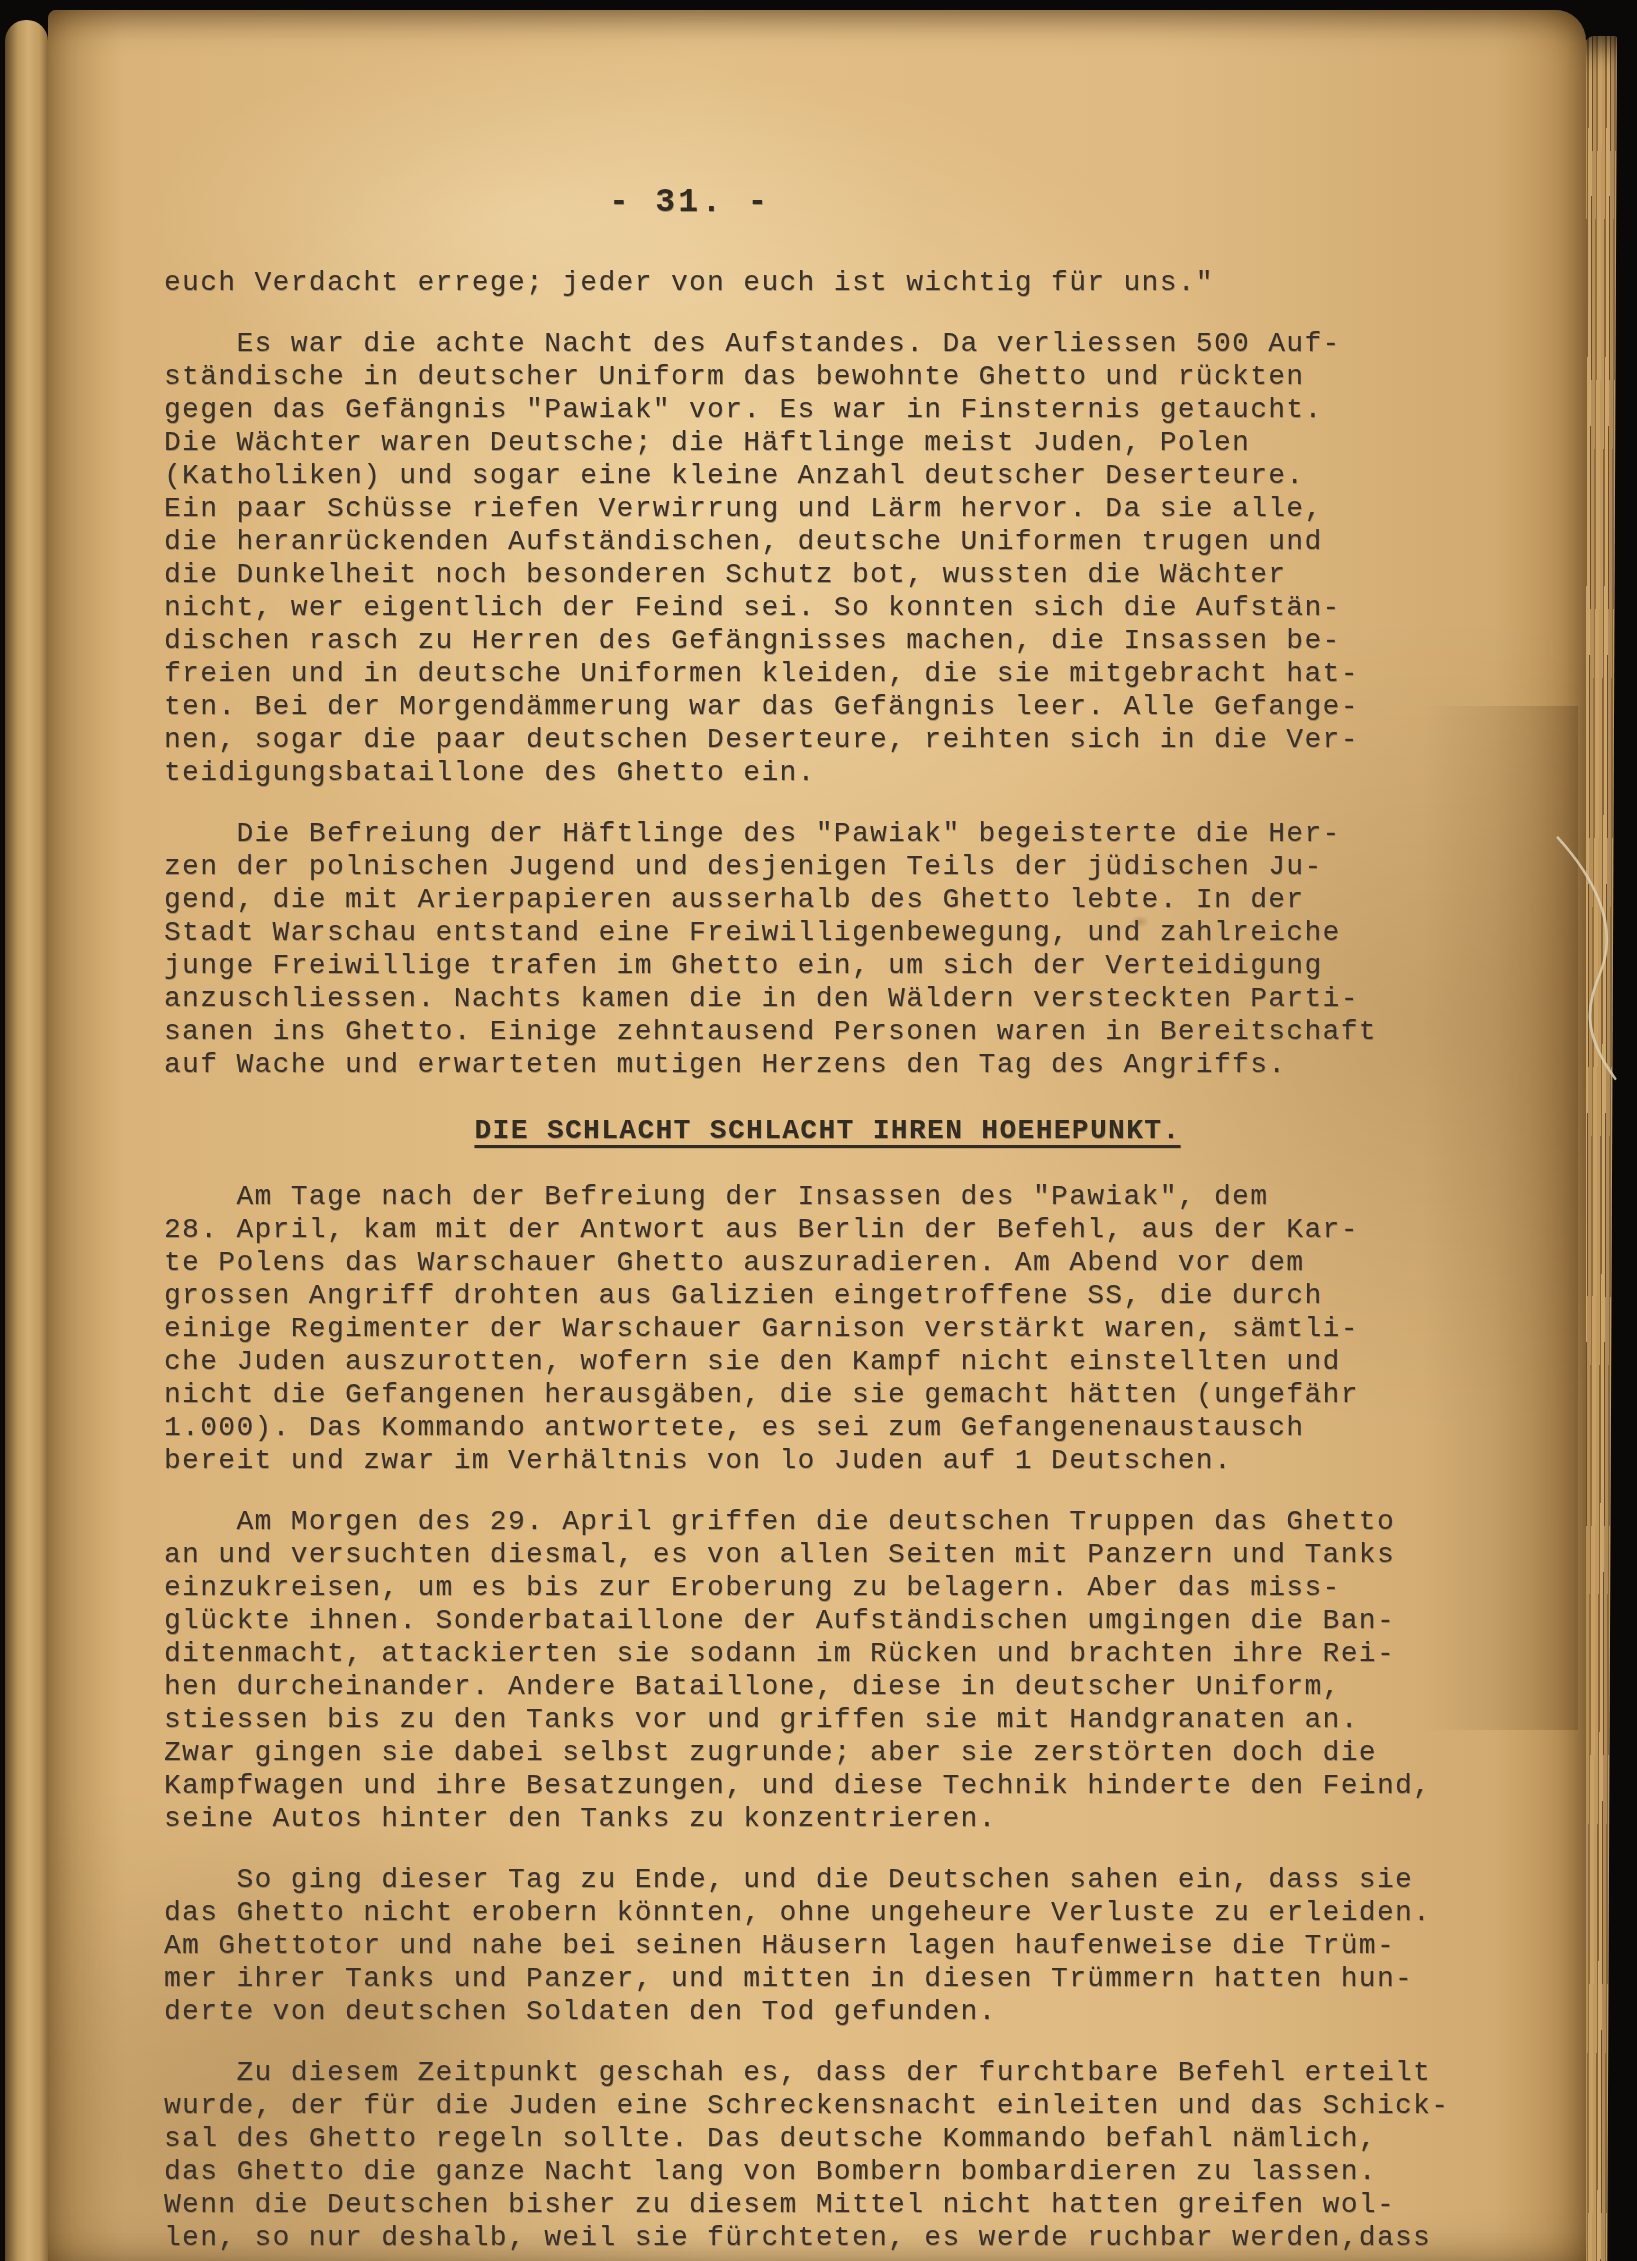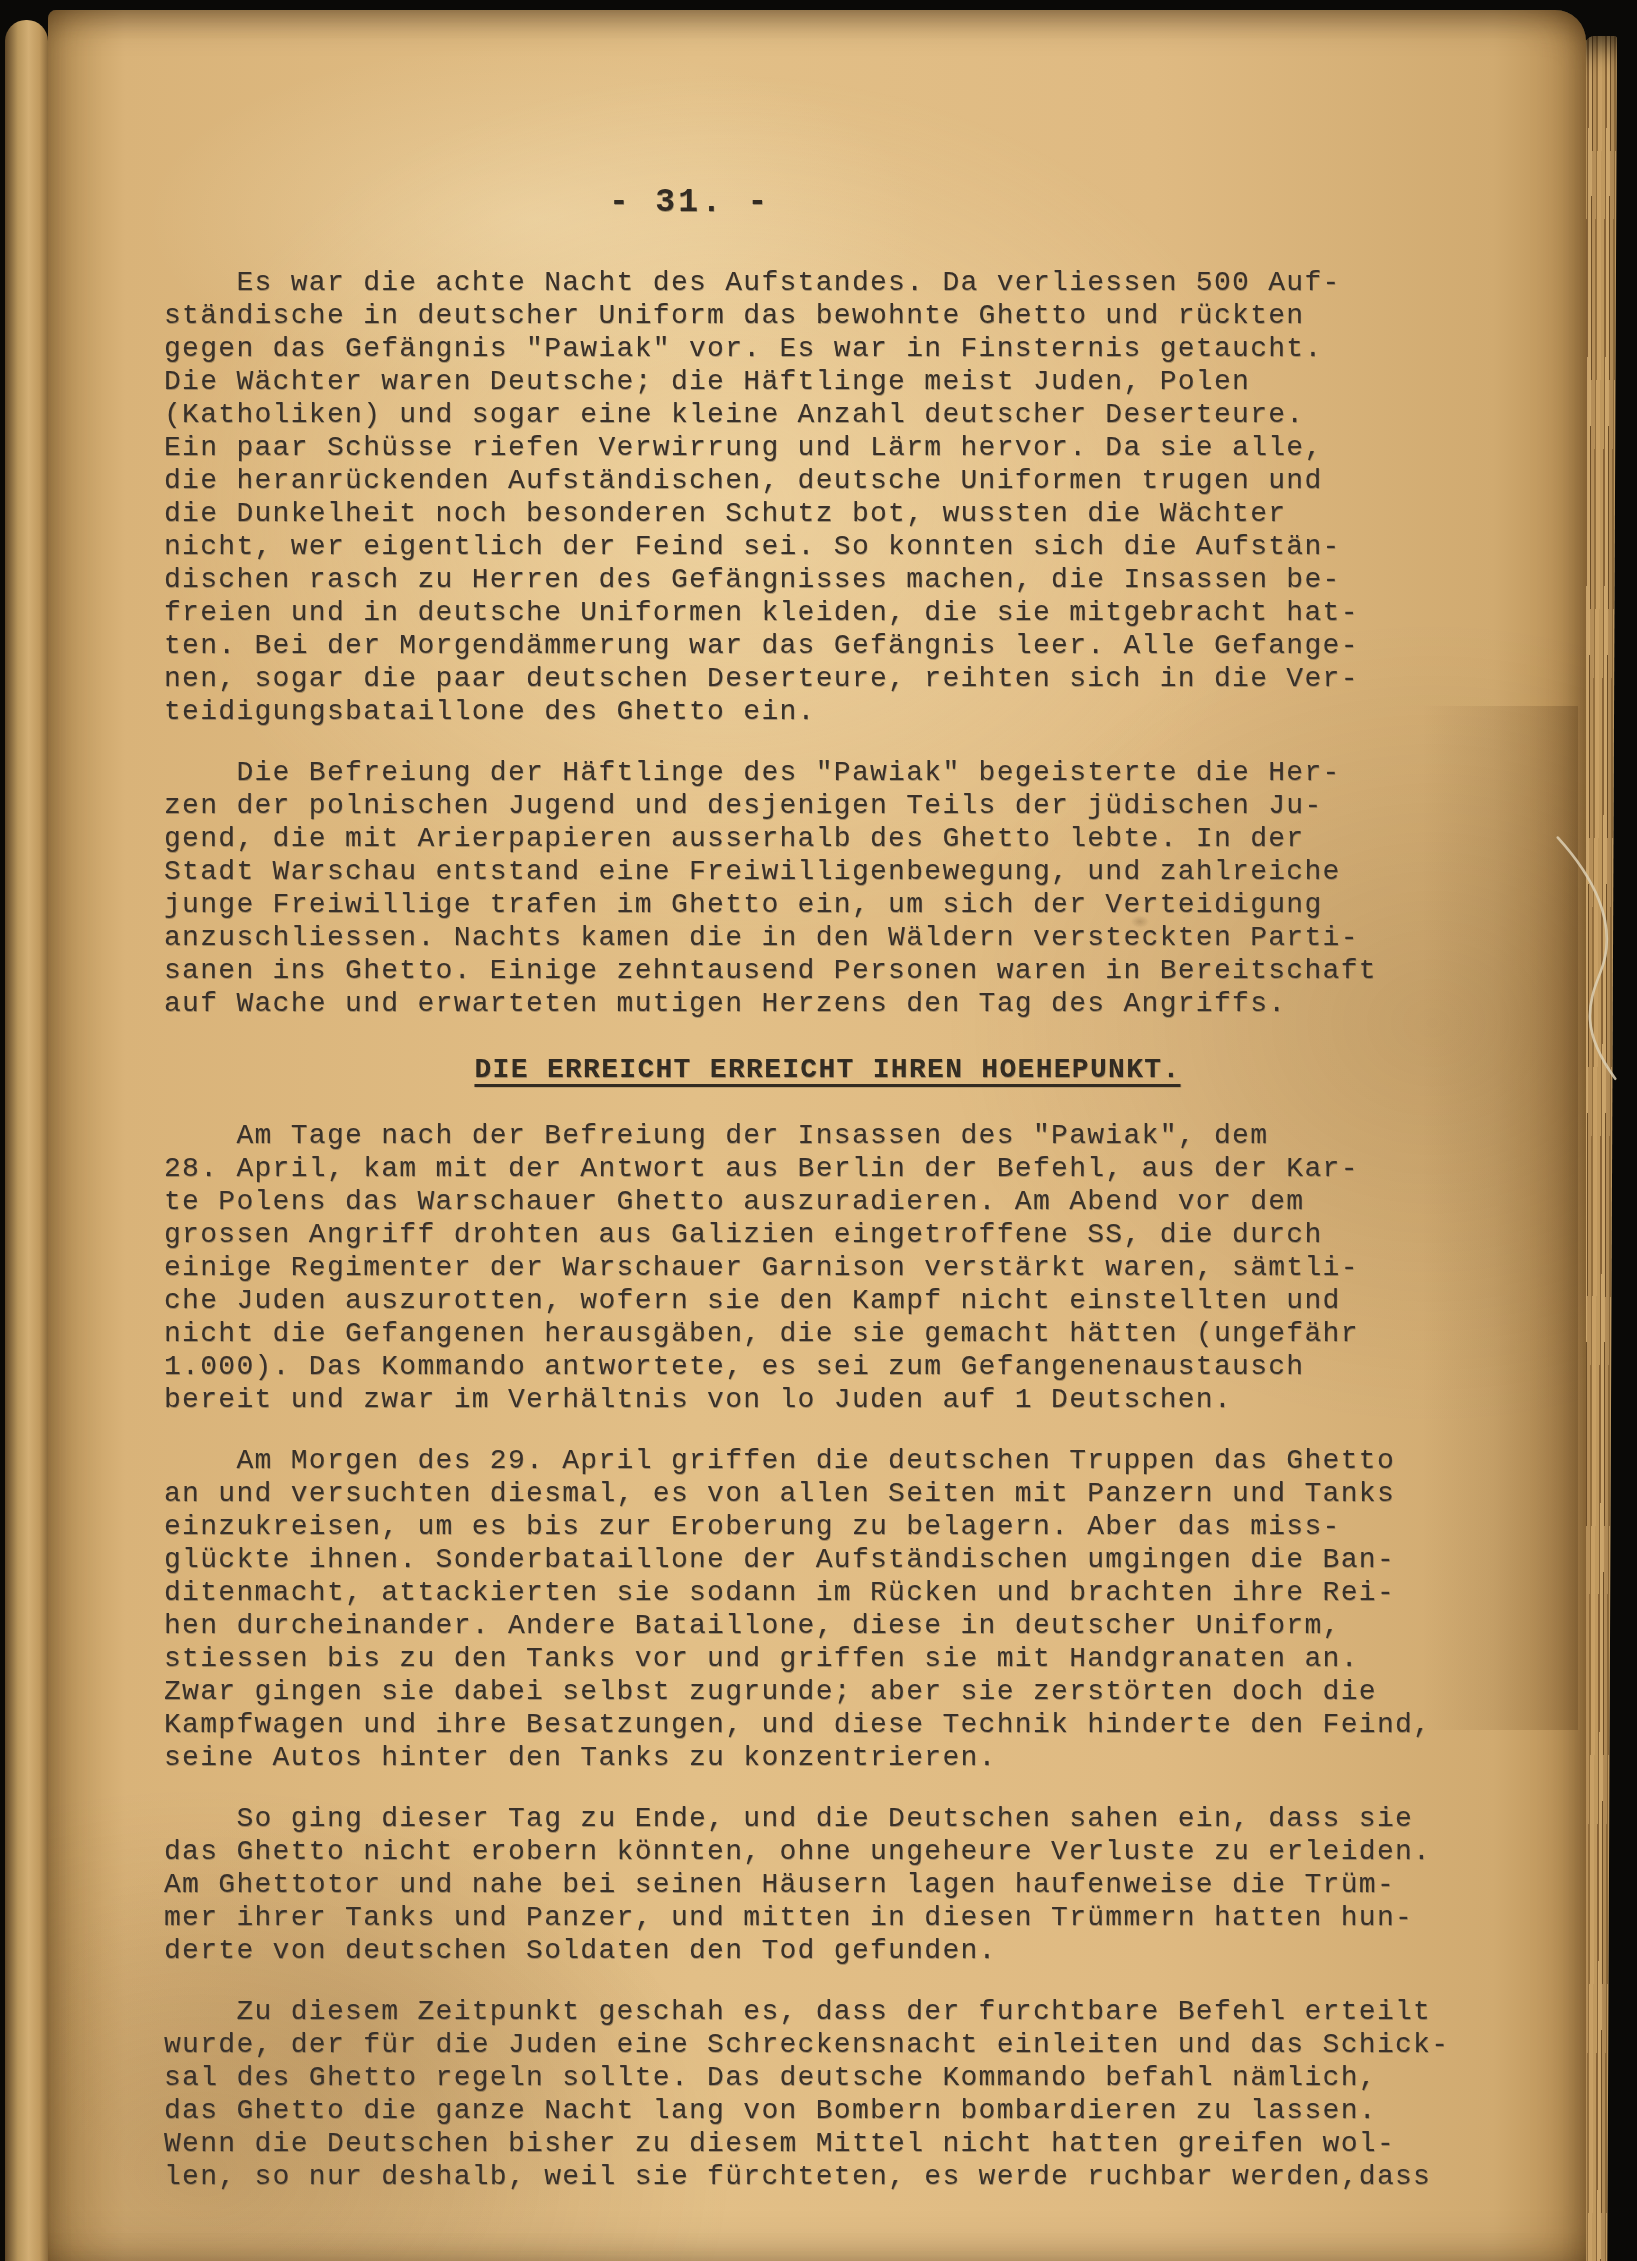--- a/index.html
+++ b/index.html
@@ -77,20 +77,21 @@
 <div class="fore-edge"></div>
 
 <div class="paper">
   <div class="stain stain-top"></div>
   <div class="stain stain-right"></div>
   <div class="stain stain-bottom"></div>
 
   <div class="page-number">- 31. -</div>
 
   <div class="text-block" id="text-block">
+      <div class="paragraph">euch Verdacht errege; jeder von euch ist wichtig für uns."</div>
       <div class="paragraph">    Es war die achte Nacht des Aufstandes. Da verliessen 500 Auf-
 ständische in deutscher Uniform das bewohnte Ghetto und rückten
 gegen das Gefängnis "Pawiak" vor. Es war in Finsternis getaucht.
 Die Wächter waren Deutsche; die Häftlinge meist Juden, Polen
 (Katholiken) und sogar eine kleine Anzahl deutscher Deserteure.
 Ein paar Schüsse riefen Verwirrung und Lärm hervor. Da sie alle,
 die heranrückenden Aufständischen, deutsche Uniformen trugen und
 die Dunkelheit noch besonderen Schutz bot, wussten die Wächter
 nicht, wer eigentlich der Feind sei. So konnten sich die Aufstän-
 dischen rasch zu Herren des Gefängnisses machen, die Insassen be-
@@ -99,21 +100,21 @@
 nen, sogar die paar deutschen Deserteure, reihten sich in die Ver-
 teidigungsbataillone des Ghetto ein.</div>
       <div class="paragraph">    Die Befreiung der Häftlinge des "Pawiak" begeisterte die Her-
 zen der polnischen Jugend und desjenigen Teils der jüdischen Ju-
 gend, die mit Arierpapieren ausserhalb des Ghetto lebte. In der
 Stadt Warschau entstand eine Freiwilligenbewegung, und zahlreiche
 junge Freiwillige trafen im Ghetto ein, um sich der Verteidigung
 anzuschliessen. Nachts kamen die in den Wäldern versteckten Parti-
 sanen ins Ghetto. Einige zehntausend Personen waren in Bereitschaft
 auf Wache und erwarteten mutigen Herzens den Tag des Angriffs.</div>
-      <div class="heading">DIE ERREICHT ERREICHT IHREN HOEHEPUNKT.</div>
+      <div class="heading">DIE SCHLACHT SCHLACHT IHREN HOEHEPUNKT.</div>
       <div class="paragraph">    Am Tage nach der Befreiung der Insassen des "Pawiak", dem
 28. April, kam mit der Antwort aus Berlin der Befehl, aus der Kar-
 te Polens das Warschauer Ghetto auszuradieren. Am Abend vor dem
 grossen Angriff drohten aus Galizien eingetroffene SS, die durch
 einige Regimenter der Warschauer Garnison verstärkt waren, sämtli-
 che Juden auszurotten, wofern sie den Kampf nicht einstellten und
 nicht die Gefangenen herausgäben, die sie gemacht hätten (ungefähr
 1.000). Das Kommando antwortete, es sei zum Gefangenenaustausch
 bereit und zwar im Verhältnis von lo Juden auf 1 Deutschen.</div>
       <div class="paragraph">    Am Morgen des 29. April griffen die deutschen Truppen das Ghetto

